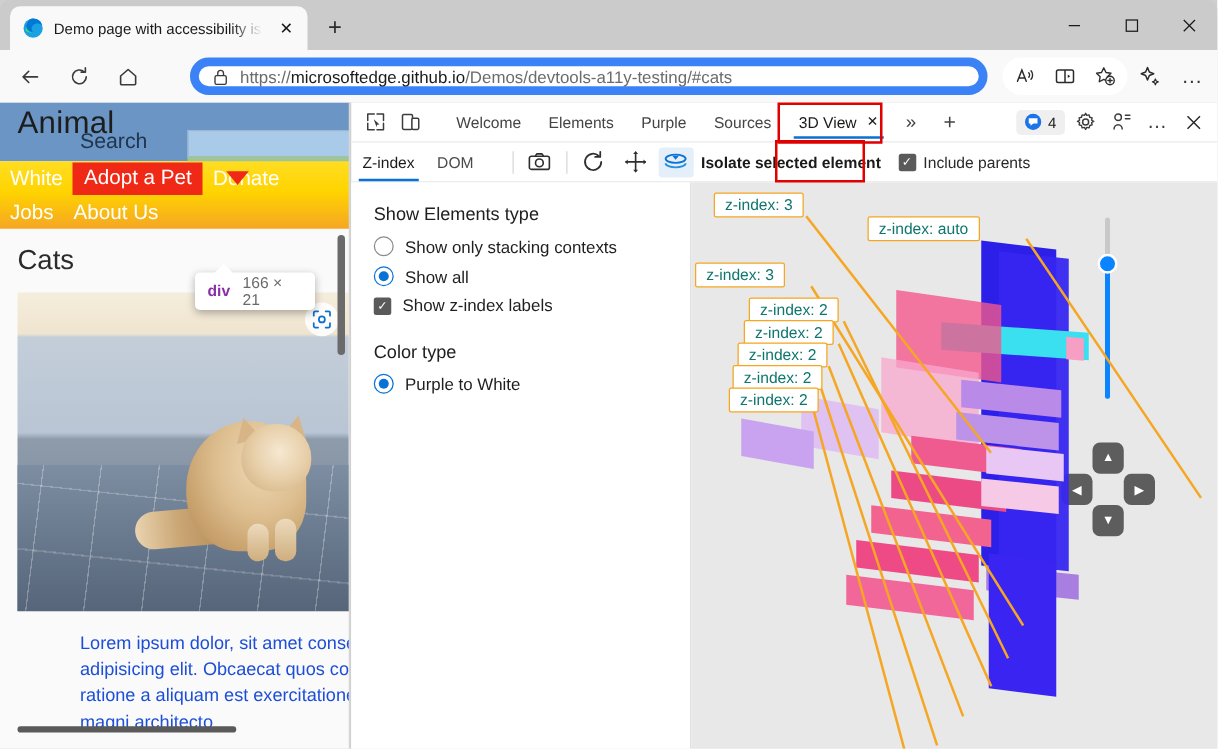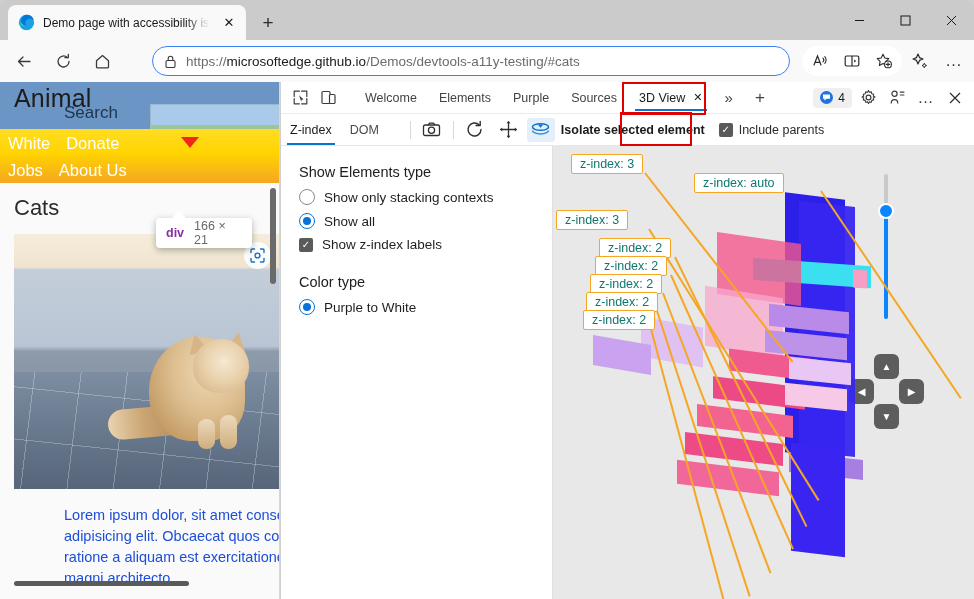--- a/index.html
+++ b/index.html
@@ -50,21 +50,21 @@
     position: absolute; left: 0; top: 40px; width: 974px; height: 42px;
     background: #f9f9f9; display: flex; align-items: center;
   }
   .navbtn {
     width: 30px; height: 30px; margin-left: 9px; border-radius: 5px;
     display: flex; align-items: center; justify-content: center;
     color: #3a3a3a;
   }
   .omnibox {
     position: absolute; left: 152px; top: 6px; width: 638px; height: 30px;
-    background: #ffffff; border: 1px solid #3b82f6; border-radius: 15px;
+    background: #ffffff; border: 7px solid #3b82f6; border-radius: 15px;
     display: flex; align-items: center; padding: 0 10px; gap: 8px;
   }
   .omnibox-url { font-size: 13.5px; color: #6b6b6b; white-space: nowrap; }
   .omnibox-url b { color: #1a1a1a; font-weight: 400; }
   .nav-right { position: absolute; right: 4px; top: 6px; display: flex; align-items: center; gap: 2px; }
   .nav-right .navbtn { margin-left: 0; width: 32px; height: 30px; }
   .nav-pill {
     display: flex; align-items: center; background: #ffffff;
     border-radius: 15px; padding: 0 2px; height: 30px;
   }
@@ -403,20 +403,21 @@
     <div class="site-header">
       <div class="site-title">Animal</div>
       <div class="search-label">Search</div>
       <div class="search-box"></div>
       <div class="green-strip"></div>
     </div>
 
     <div class="nav-menu">
       <div class="nav-row r1">
         <span class="nav-link">White</span>
+        <span class="nav-active">Adopt a Pet</span>
         <span class="nav-link">Donate</span>
       </div>
       <div class="nav-row r2">
         <span class="nav-link">Jobs</span>
         <span class="nav-link">About Us</span>
       </div>
     </div>
     <div class="pointer-tri"></div>
 
     <div class="tooltip-notch"></div>

